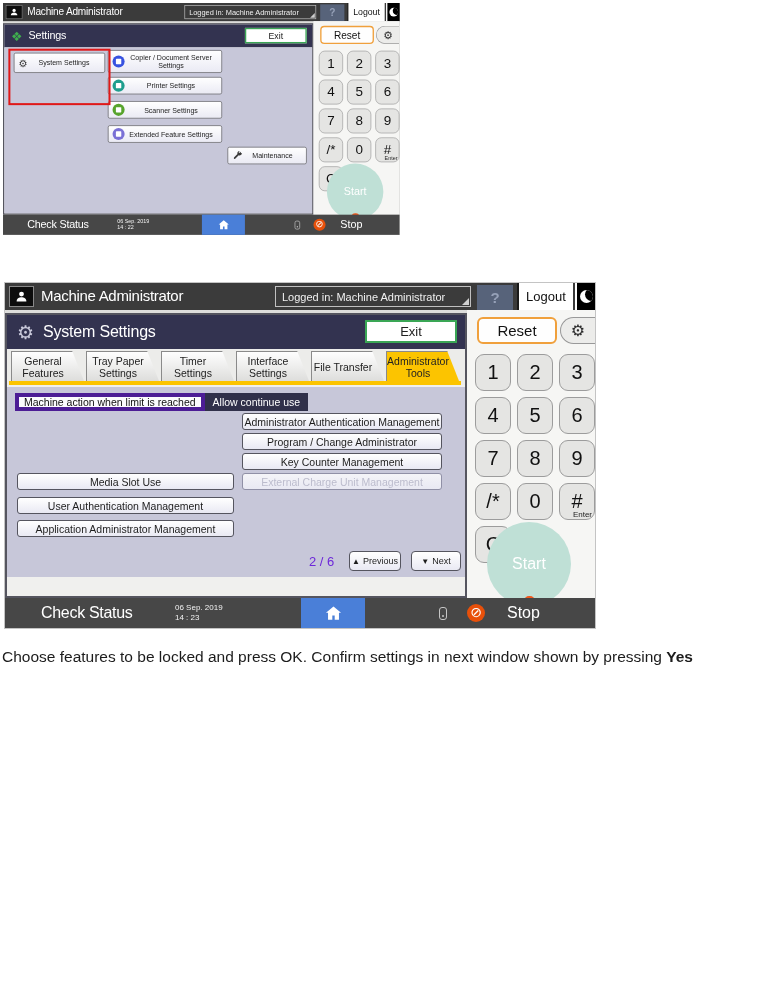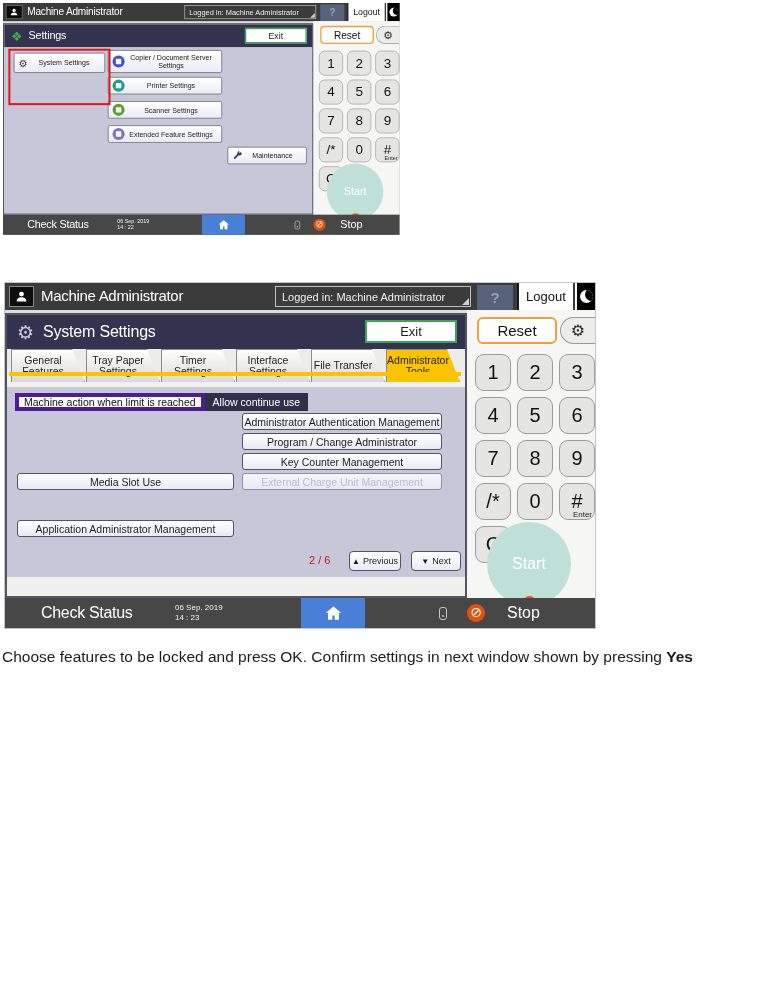--- a/index.html
+++ b/index.html
@@ -29,38 +29,38 @@
 
 
 .dev-screen{position:absolute;left:0;top:30px;width:462px;height:285px;border:2px solid #55555f;background:#f0f0ee}
 .titlebar{position:relative;height:34px;background:#333350;display:flex;align-items:center;gap:9px;padding-left:10px;color:#fff}
 .titlebar .tgear{font-size:19px;color:#c9c9da;line-height:1}
 .titlebar .ttext{font-size:16px;letter-spacing:-0.2px}
 .diamond-icon{color:#3fae4e;font-size:19px;line-height:1}
 .exit-btn{position:absolute;right:8px;top:5px;width:92px;height:23px;background:#fff;border:2px solid #3aa655;color:#222;font-size:13px;display:flex;align-items:center;justify-content:center}
 
 
-.tabs{position:relative;height:27px;background:#ececea;display:flex;align-items:flex-start;padding-left:4px}
+.tabs{position:relative;height:36px;background:#ececea;display:flex;align-items:center;padding-left:4px}
 .tab{width:74px;height:33px;margin-right:1px;background:linear-gradient(#fefefe,#dadad8);border:1px solid #8a8a8a;border-bottom:none;clip-path:polygon(0 0,61px 0,74px 100%,0 100%);display:flex;align-items:center;justify-content:center;text-align:center;font-size:10.5px;line-height:11.5px;color:#222;padding-right:10px}
 .tab.active{background:#fcc400;font-weight:400}
 .tabline{position:absolute;left:2px;right:4px;bottom:0;height:4px;background:#fcc400}
 
 
 .sbtn{position:absolute;height:17px;background:linear-gradient(#ffffff,#e9e9f3);border:1px solid #55555f;border-radius:3px;display:flex;align-items:center;justify-content:center;font-size:10.5px;color:#1d1d1d;white-space:nowrap}
 .sbtn.disabled{color:#bcbccd;border-color:#9090a6;background:linear-gradient(#f4f4f8,#e9e9f3)}
 .red-outline{outline:3px solid #e01818;outline-offset:2px}
 
 
 .content2{position:absolute;left:0;top:72px;width:458px;height:190px;background:#c7c7d9}
 .limit-row{position:absolute;left:8px;top:6px;display:flex}
 .limit-label{height:18px;background:#fbfbfd;border:4px solid #4c1d95;font-size:10.5px;color:#111;display:flex;align-items:center;padding:0 5px}
 .limit-value{height:18px;background:#30304a;color:#fff;font-size:10.5px;display:flex;align-items:center;padding:0 8px}
 .lcol{left:10px;width:217px}
 .rcol{left:235px;width:200px}
-.pgnum{position:absolute;left:302px;top:167px;font-size:11px;color:#b91c1c}
+.pgnum{position:absolute;left:302px;top:167px;font-size:13px;color:#6d28d9}
 .pgbtn{position:absolute;top:164px;height:20px;background:linear-gradient(#ffffff,#e9e9f3);border:1px solid #55555f;border-radius:4px;display:flex;align-items:center;justify-content:center;gap:3px;font-size:9px;color:#1d1d1d}
 .pgbtn .tri{font-size:8px}
 
 
 .content1{position:absolute;left:0;top:34px;width:458px;height:247px;background:#c7c7d9}
 .redbox{position:absolute;left:6px;top:2px;width:152px;height:84px;border:3px solid #e01818;z-index:2}
 .abtn{position:absolute;background:linear-gradient(#ffffff,#eaeaf4);border:1px solid #666;border-radius:3px;display:flex;align-items:center;padding:0 6px;font-size:10.5px;color:#1d1d1d}
 .abtn .albl{flex:1;text-align:center;line-height:11px}
 .circ{flex:0 0 18px;width:18px;height:18px;border-radius:50%;display:flex;align-items:center;justify-content:center}
 .circ i{display:block;width:8px;height:8px;background:#fff;border-radius:1px}
@@ -243,20 +243,21 @@
       <div class="content2">
         <div class="limit-row">
           <span class="limit-label">Machine action when limit is reached</span>
           <span class="limit-value">Allow continue use</span>
         </div>
         <div class="sbtn rcol" style="top:26px">Administrator Authentication Management</div>
         <div class="sbtn rcol" style="top:46px">Program / Change Administrator</div>
         <div class="sbtn rcol" style="top:66px">Key Counter Management</div>
         <div class="sbtn lcol" style="top:86px">Media Slot Use</div>
         <div class="sbtn rcol disabled" style="top:86px">External Charge Unit Management</div>
+        <div class="sbtn lcol" style="top:110px">User Authentication Management</div>
         <div class="sbtn lcol" style="top:133px">Application Administrator Management</div>
         <span class="pgnum">2 / 6</span>
         <div class="pgbtn" style="left:342px;width:52px">
             <span class="tri">▲</span>
             <span>Previous</span>
           </div>
         <div class="pgbtn" style="left:404px;width:50px">
             <span class="tri">▼</span>
             <span>Next</span>
           </div>

